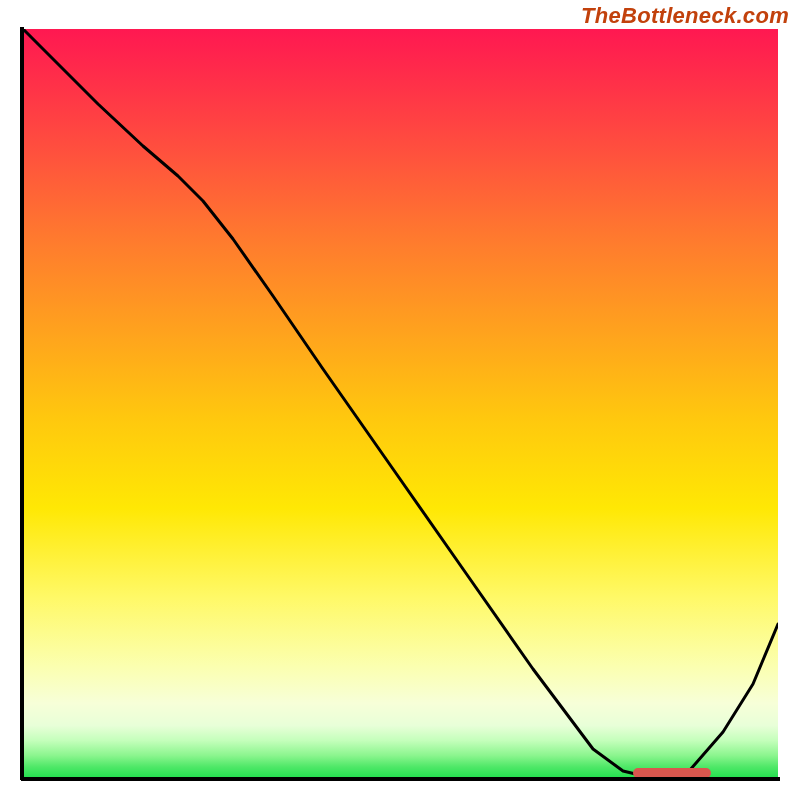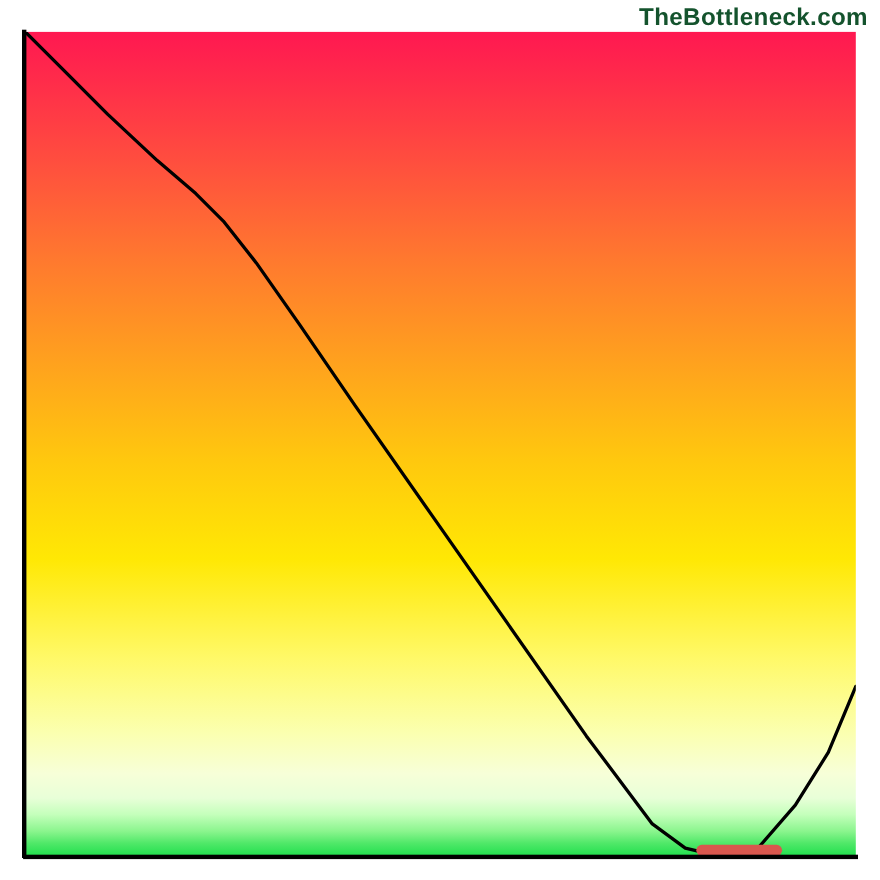--- a/index.html
+++ b/index.html
@@ -10,22 +10,23 @@
     font-family: Arial, Helvetica, sans-serif;
     position: relative;
     overflow: hidden;
   }
   .attribution {
     position: absolute;
     top: 3px;
     right: 11px;
     font-size: 22px;
     font-weight: bold;
-    color: #14532d;
+    color: #c2410c;
     letter-spacing: 0.3px;
+    font-style: italic;
   }
   .plot-frame {
     position: absolute;
     left: 23px;
     top: 29px;
     width: 755px;
     height: 749px;
   }
   .gradient-bg {
     position: absolute;

